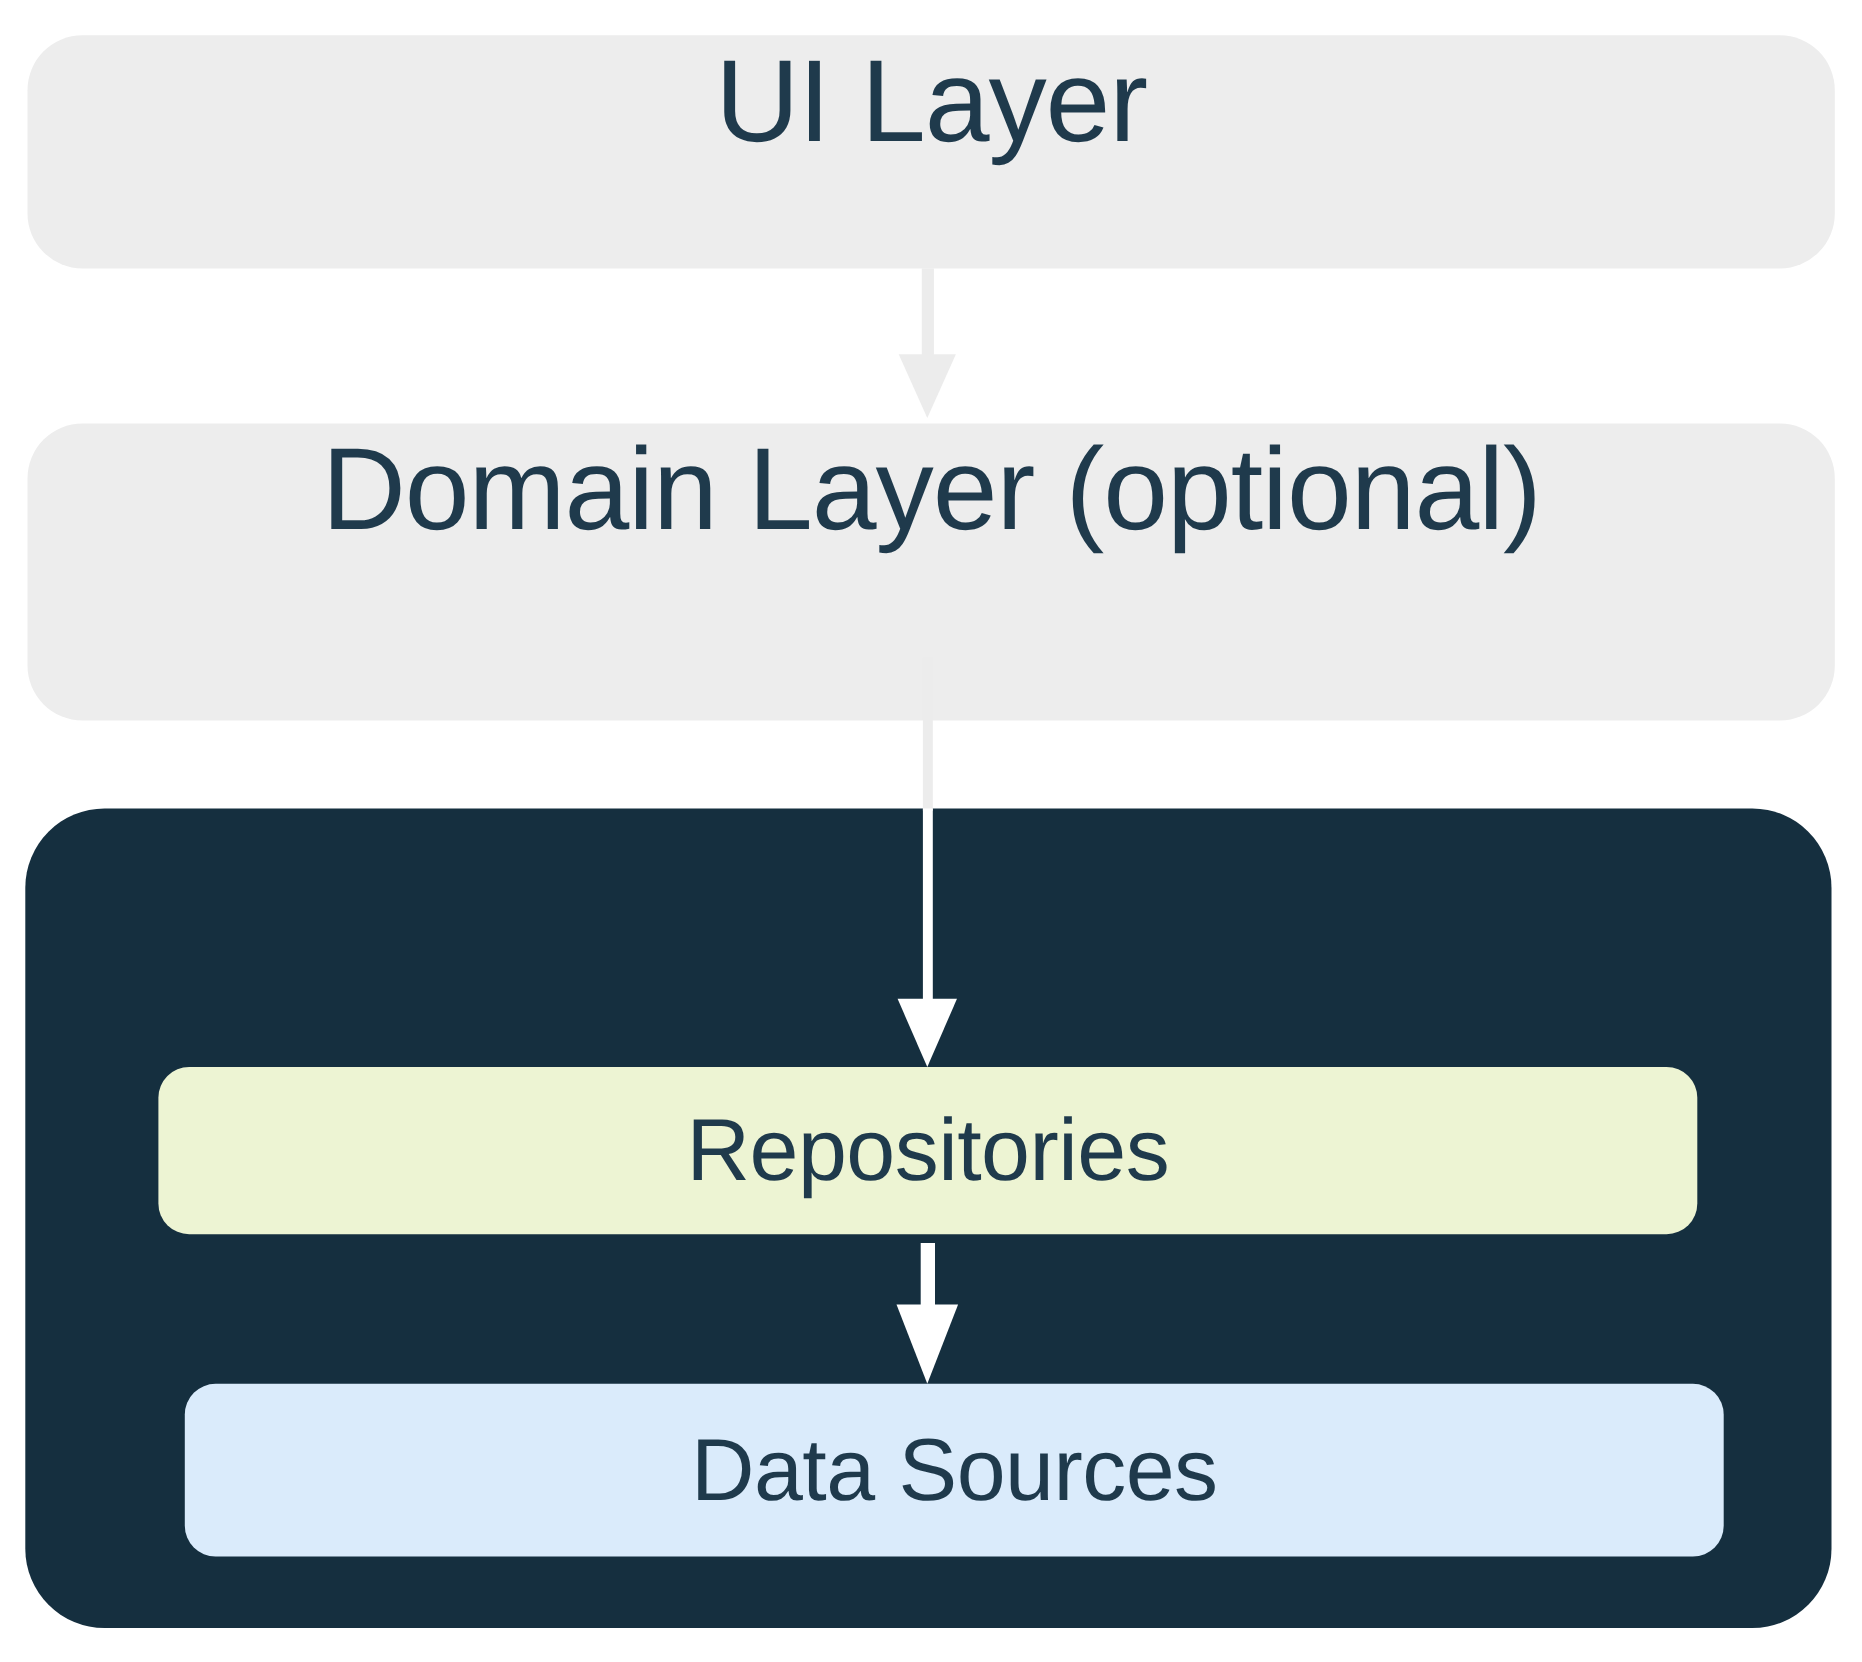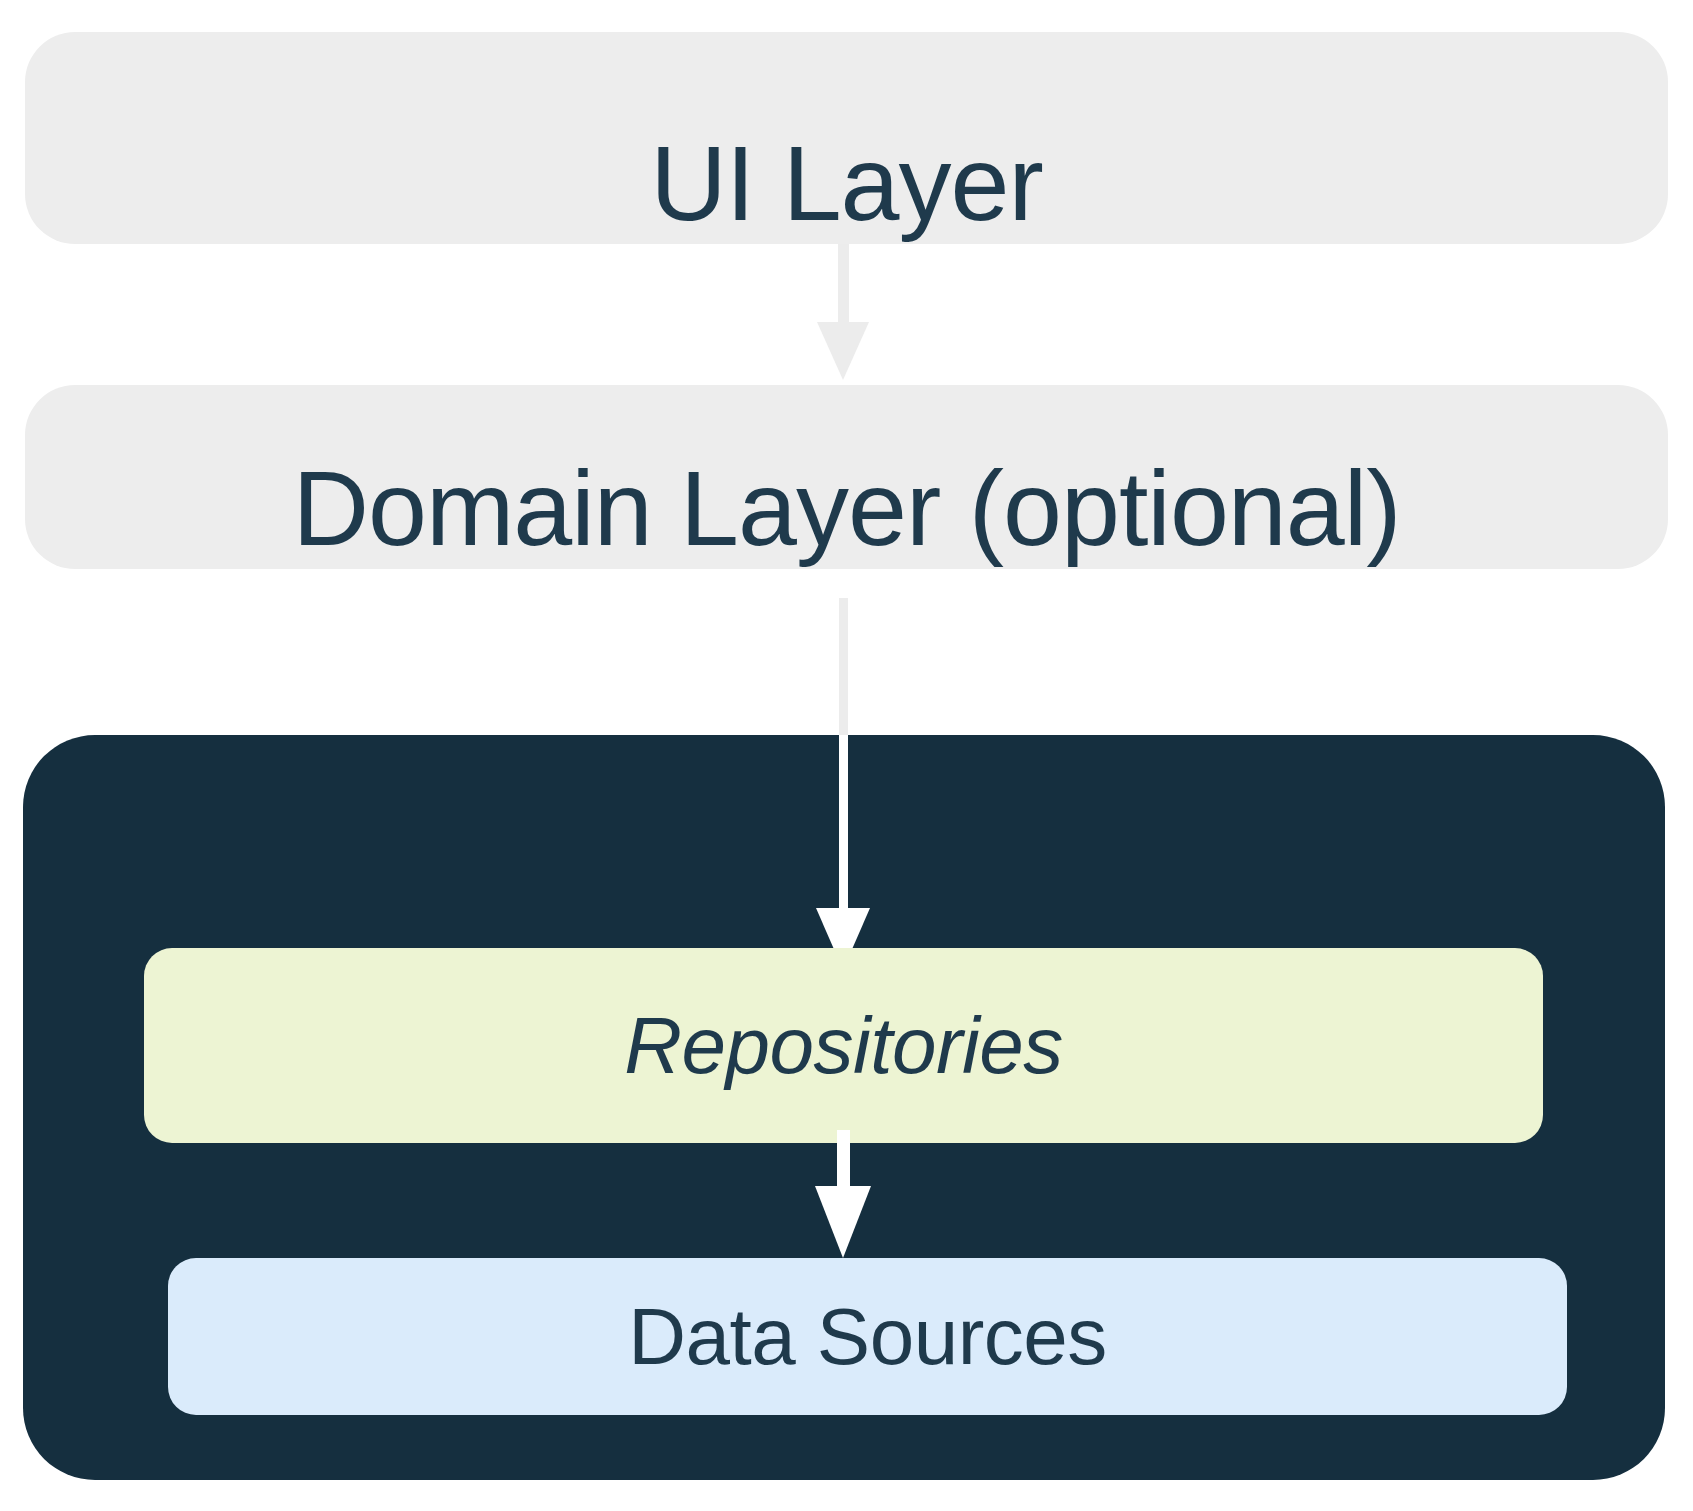--- a/index.html
+++ b/index.html
@@ -20,30 +20,30 @@
   }
   .diagram {
     position: relative;
     width: 1693px; height: 1511px;
   }
   .layer-box {
     position: absolute;
     left: 25px; width: 1643px;
     background: var(--box-gray);
     border-radius: 50px;
-    display: flex; align-items: flex-end; justify-content: center;
+    display: flex; align-items: flex-start; justify-content: center;
   }
   .layer-box .label {
     color: var(--text-navy);
     font-size: 106px;
     letter-spacing: -1px;
     white-space: nowrap;
   }
   #ui-box { top: 32px; height: 212px; }
-  #domain-box { top: 385px; height: 184px; }
+  #domain-box { top: 385px; height: 270px; }
 
   .dark-box {
     position: absolute;
     left: 23px; top: 735px;
     width: 1642px; height: 745px;
     background: var(--navy);
     border-radius: 72px;
   }
   .dark-title {
     position: absolute;
@@ -59,21 +59,21 @@
     left: 144px; width: 1399px;
     border-radius: 28px;
     display: flex; align-items: center; justify-content: center;
   }
   .inner-box .label {
     color: var(--text-navy);
     font-size: 80px;
     letter-spacing: -0.5px;
     white-space: nowrap;
   }
-  #repositories-box { top: 948px; height: 195px; background: var(--pale-green); font-style: italic; }
+  #repositories-box { top: 970px; height: 152px; background: var(--pale-green); }
   #datasources-box  { top: 1258px; height: 157px; background: var(--pale-blue); margin-left: 24px; }
 
   .stem { position: absolute; }
   .head { position: absolute; width: 0; height: 0; }
 
   
   #arrow1-stem { left: 838px; top: 244px; width: 11px; height: 80px; background: var(--arrow-gray); }
   #arrow1-head { left: 817px; top: 322px;
     border-left: 26px solid transparent; border-right: 26px solid transparent;
     border-top: 58px solid var(--arrow-gray); }

